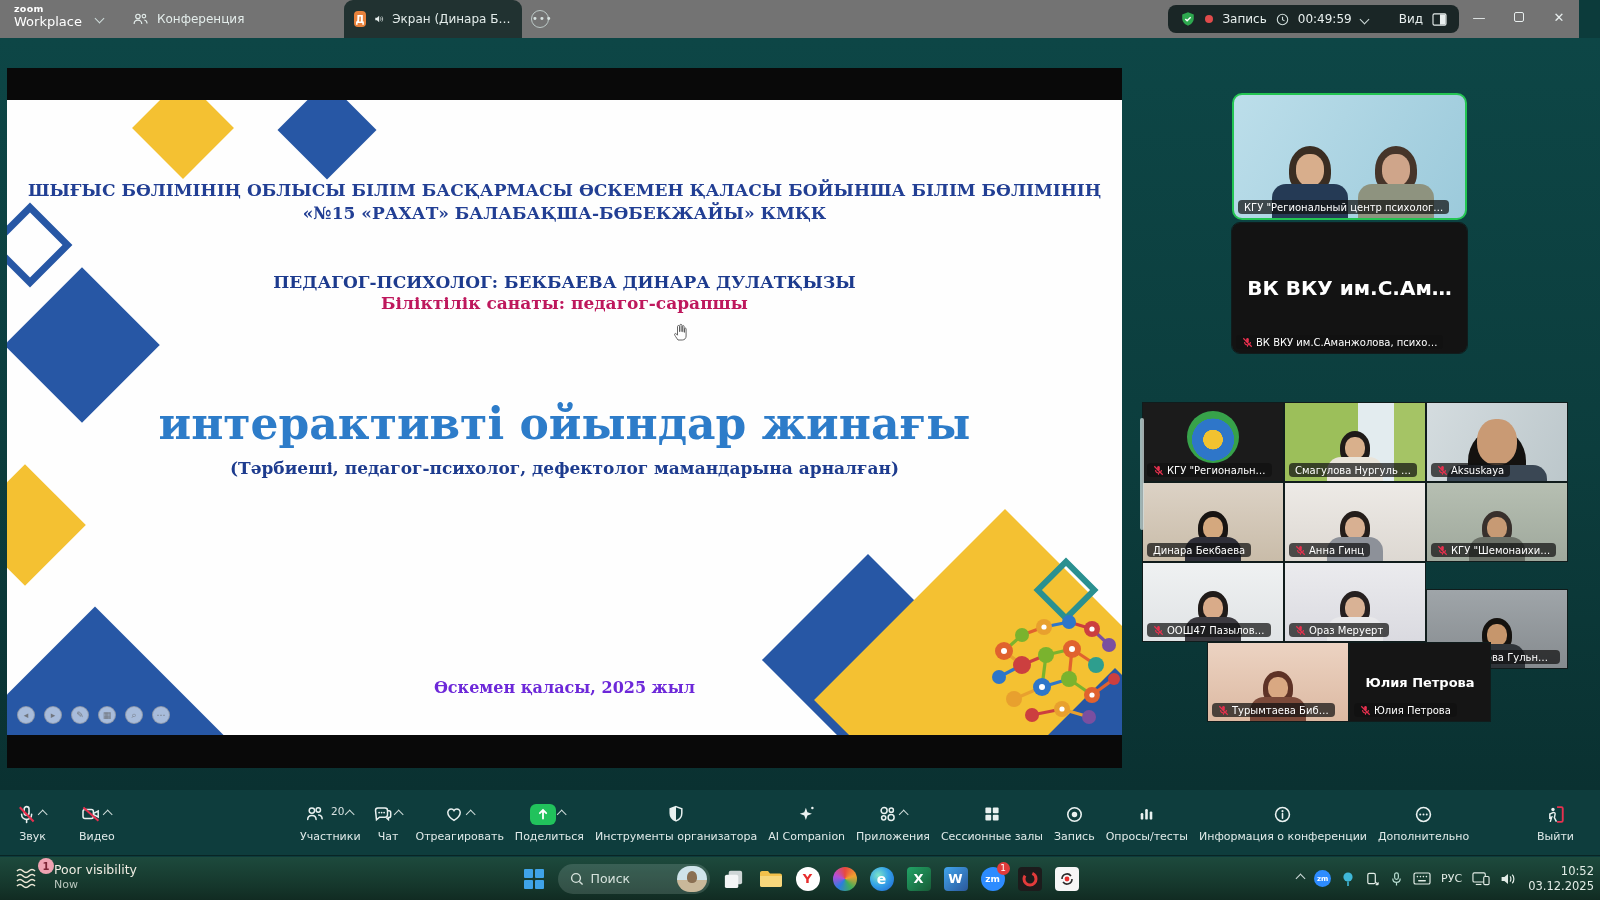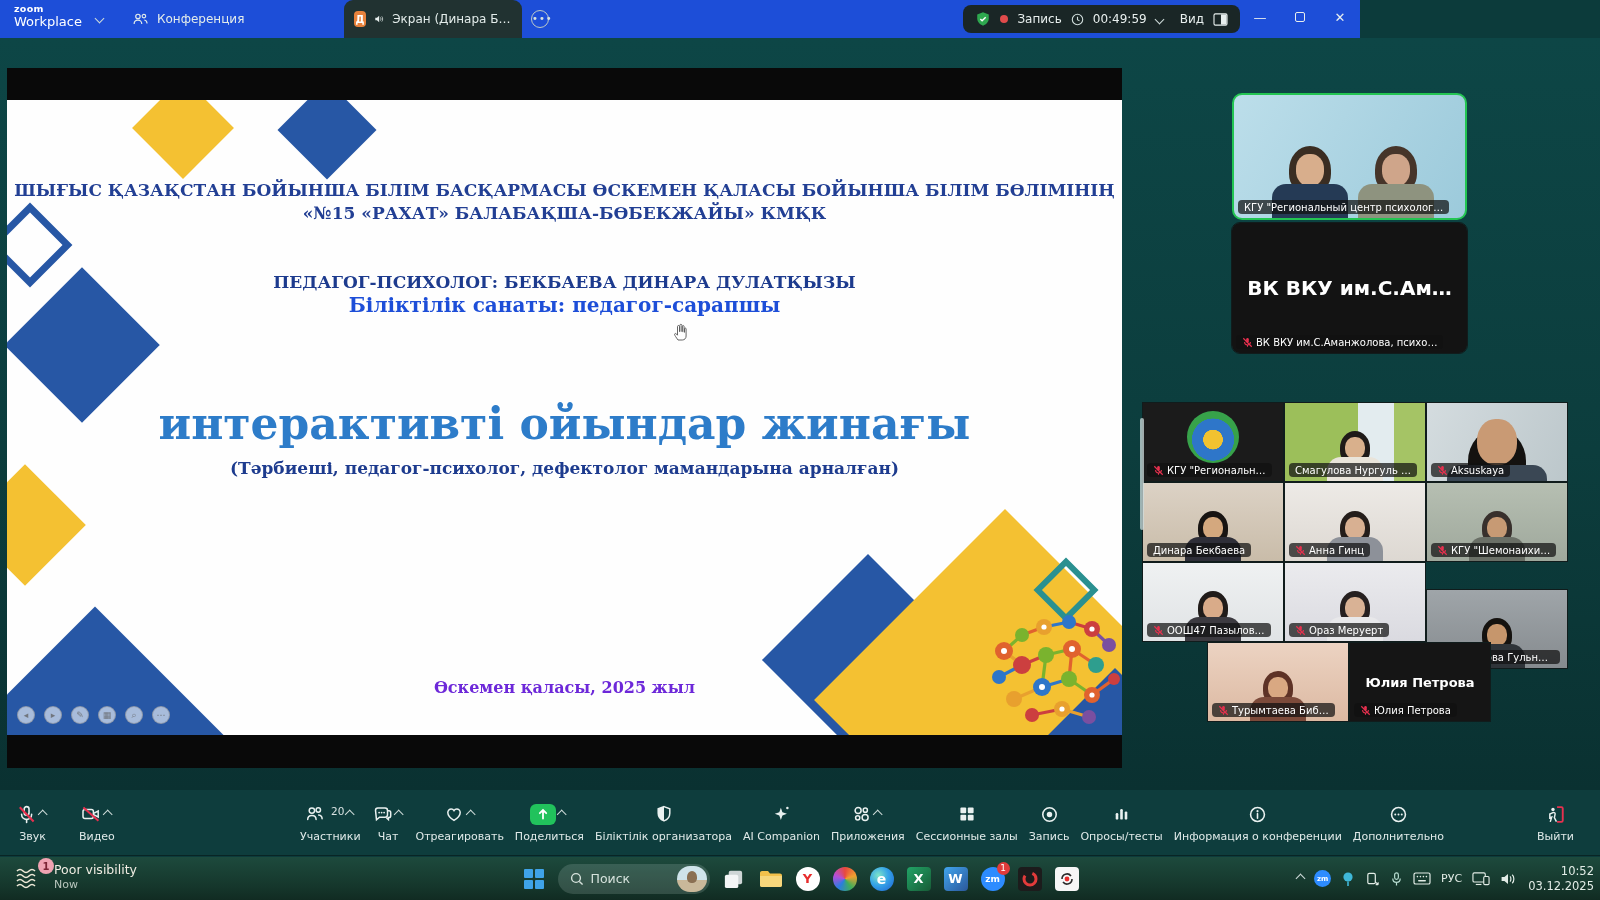--- a/index.html
+++ b/index.html
@@ -1,20 +1,20 @@
 <!DOCTYPE html>
 <html><head>
 <meta charset="utf-8">
 <style>
   *{box-sizing:border-box;margin:0;padding:0}
   html,body{background:#000;font-family:"DejaVu Sans","Liberation Sans",sans-serif}
   #canvas{position:relative;width:1600px;height:900px;overflow:hidden;background:#0c3b3b}
 
   
-  #titlebar{position:absolute;left:0;top:0;width:1360px;height:38px;background:#1d4ed8;color:#e8efee}
+  #titlebar{position:absolute;left:0;top:0;width:1579px;height:38px;background:#737373;color:#e8efee}
   .brand{position:absolute;left:14px;top:4px;line-height:1;color:#fff}
   .brand .b1{display:block;font-size:9.5px;font-weight:bold;letter-spacing:.3px}
   .brand .b2{display:block;font-size:13px;margin-top:1px}
   .chev{display:inline-block;width:7px;height:7px;border-left:1.6px solid #cfdcda;border-bottom:1.6px solid #cfdcda;transform:rotate(-45deg)}
   .chev.up{transform:rotate(135deg)}
   #brand-chev{position:absolute;left:96px;top:15px}
   .ttab{position:absolute;top:0;height:38px;display:flex;align-items:center;gap:8px;font-size:12px;color:#e3ecea}
   #tab-meeting{left:132px}
   #tab-screen{left:344px;width:178px;background:#213231;border-radius:9px 9px 0 0;padding:0 10px}
   .avatar-badge{display:inline-flex;width:16px;height:16px;border-radius:4px;background:#e8823c;color:#fff;font-size:10px;font-weight:bold;align-items:center;justify-content:center}
@@ -35,21 +35,21 @@
   #slide{position:absolute;left:0;top:32px;width:1115px;height:635px;background:#fefefe;overflow:hidden;font-family:"DejaVu Serif","Liberation Serif",serif}
   .d{position:absolute;transform:rotate(45deg)}
   .sh-y{background:#f4c132}
   .sh-n{background:#2757a5}
   .sh-no{border:7px solid #2757a5;background:transparent}
   .sh-to{border:6px solid #2a9090;background:transparent}
   .stext{position:absolute;left:0;width:100%;text-align:center;z-index:5;font-weight:bold}
   #org1{top:80px;font-size:17px;color:#223f94}
   #org2{top:103px;font-size:17px;color:#223f94}
   #author{top:172px;font-size:17px;color:#1d3b8e}
-  #category{top:193px;font-size:20px;color:#1d4ed8}
+  #category{top:193px;font-size:17px;color:#be185d}
   #title1{top:238px;font-size:45px;color:#2d7cc9}
   #title2{top:298px;font-size:44px;color:#2d7cc9}
   #subtitle{top:358px;font-size:17px;color:#1d3b8e}
   #footer-line{top:578px;font-size:16px;color:#6d28d9}
   #slide-controls{position:absolute;left:10px;top:606px;display:flex;gap:9px;z-index:6}
   .sc{width:18px;height:18px;border-radius:50%;border:1px solid rgba(110,110,110,.45);background:rgba(255,255,255,.6);
       color:rgba(95,95,95,.75);font-size:9px;display:flex;align-items:center;justify-content:center;font-family:"DejaVu Sans",sans-serif}
   #hand-cursor{position:absolute;left:665px;top:222px;z-index:9}
   #brain{position:absolute;left:975px;top:505px;z-index:3}
 
@@ -142,21 +142,21 @@
           <path d="M6 9l2 2 4-4" fill="none" stroke="#fff" stroke-width="1.6"></path>
         </svg>
       <span class="rec-dot"></span>
       <span>Запись</span>
       <svg width="13" height="13" viewBox="0 0 14 14">
           <circle cx="7" cy="7" r="5.6" fill="none" stroke="#cfdcda" stroke-width="1.2"></circle>
           <path d="M7 4v3.2l2.2 1.3" fill="none" stroke="#cfdcda" stroke-width="1.2"></path>
         </svg>
       <span>00:49:59</span>
       <span class="chev"></span>
-      <span style="margin-left:8px">Вид</span>
+      <span style="margin-left:22px">Вид</span>
       <svg width="15" height="13" viewBox="0 0 16 14">
           <rect x="1" y="1" width="14" height="12" rx="1.5" fill="none" stroke="#e8efee" stroke-width="1.2"></rect>
           <rect x="8.5" y="1.5" width="6" height="11" fill="#e8efee"></rect>
         </svg>
     </div>
     <div class="winbtn" id="btn-min">—</div>
     <div class="winbtn" id="btn-max">
         <span class="boxico"></span>
       </div>
     <div class="winbtn" id="btn-close">✕</div>
@@ -226,21 +226,21 @@
                 <circle cx="62" cy="22" r="2.6"></circle>
                 <circle cx="90" cy="44" r="3"></circle>
                 <circle cx="60" cy="82" r="3"></circle>
                 <circle cx="110" cy="24" r="2.6"></circle>
                 <circle cx="110" cy="90" r="2.6"></circle>
                 <circle cx="80" cy="104" r="2.6"></circle>
               </g>
           </g>
         </svg>
 
-        <div class="stext" id="org1">ШЫҒЫС ҚАЗАҚСТАН БОЙЫНША БІЛІМ БАСҚАРМАСЫ ӨСКЕМЕН ҚАЛАСЫ БОЙЫНША БІЛІМ БӨЛІМІНІҢ</div>
+        <div class="stext" id="org1">ШЫҒЫС БӨЛІМІНІҢ ОБЛЫСЫ БІЛІМ БАСҚАРМАСЫ ӨСКЕМЕН ҚАЛАСЫ БОЙЫНША БІЛІМ БӨЛІМІНІҢ</div>
         <div class="stext" id="org2">«№15 «РАХАТ» БАЛАБАҚША-БӨБЕКЖАЙЫ» КМҚК</div>
         <div class="stext" id="author">ПЕДАГОГ-ПСИХОЛОГ: БЕКБАЕВА ДИНАРА ДУЛАТҚЫЗЫ</div>
         <div class="stext" id="category">Біліктілік санаты: педагог-сарапшы</div>
         <div class="stext" id="title2">интерактивті ойындар жинағы</div>
         <div class="stext" id="subtitle">(Тәрбиеші, педагог-психолог, дефектолог мамандарына арналған)</div>
         <div class="stext" id="footer-line">Өскемен қаласы, 2025 жыл</div>
 
         <div id="slide-controls">
           <div class="sc">◂</div>
           <div class="sc">▸</div>
@@ -523,21 +523,21 @@
           </div>
           <div class="tb-label">Поделиться</div>
         </div>
         <div class="tb-item">
           <div class="tb-ir">
             <svg width="20" height="20" viewBox="0 0 20 20">
               <path d="M10 2.6l5.8 2.1v4.6c0 3.7-2.4 6.3-5.8 7.6-3.4-1.3-5.8-3.9-5.8-7.6V4.7z" fill="none" stroke="#e9f1f0" stroke-width="1.5" stroke-linecap="round"></path>
               <path d="M10 2.6l-5.8 2.1v4.6c0 3.7 2.4 6.3 5.8 7.6z" fill="#e9f1f0"></path>
             </svg>
           </div>
-          <div class="tb-label">Біліктілік организатора</div>
+          <div class="tb-label">Инструменты организатора</div>
         </div>
         <div class="tb-item">
           <div class="tb-ir">
             <svg width="21" height="21" viewBox="0 0 20 20">
               <path d="M9.4 3.6l1.5 4.3 4.3 1.5-4.3 1.5-1.5 4.3-1.5-4.3-4.3-1.5 4.3-1.5z" fill="#e9f1f0"></path>
               <circle cx="15.6" cy="3.8" r="1.2" fill="#e9f1f0"></circle>
             </svg>
           </div>
           <div class="tb-label">AI Companion</div>
         </div>

